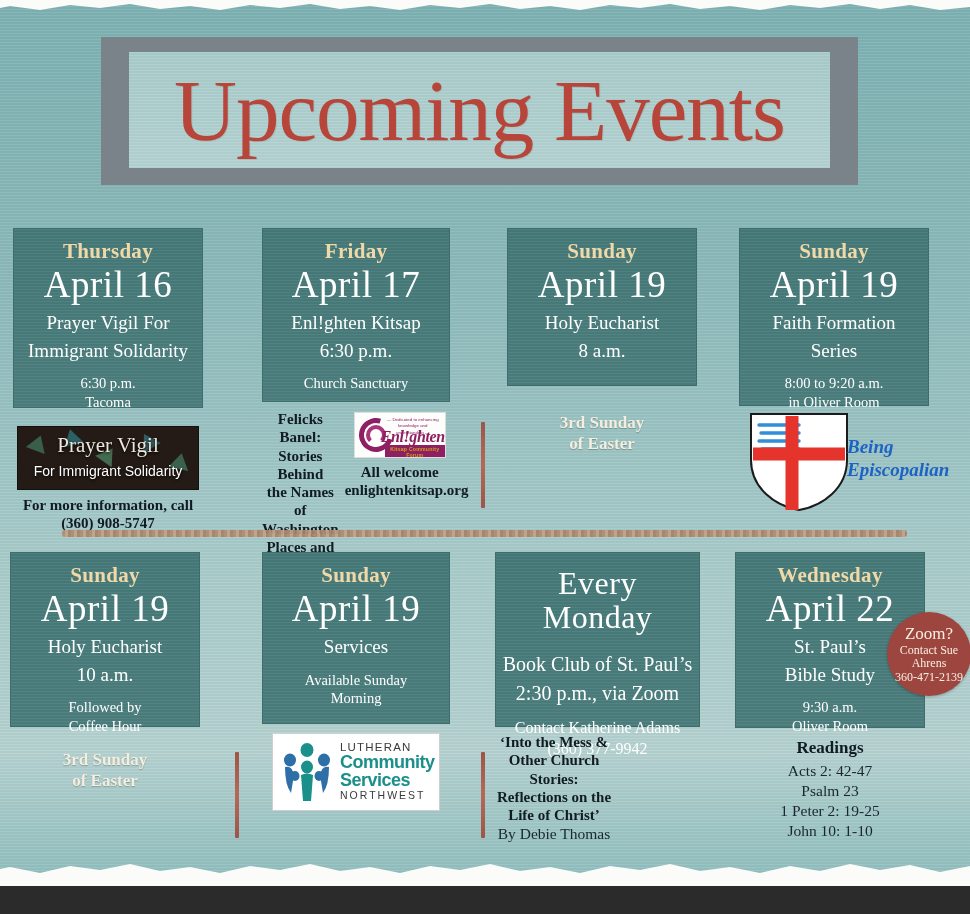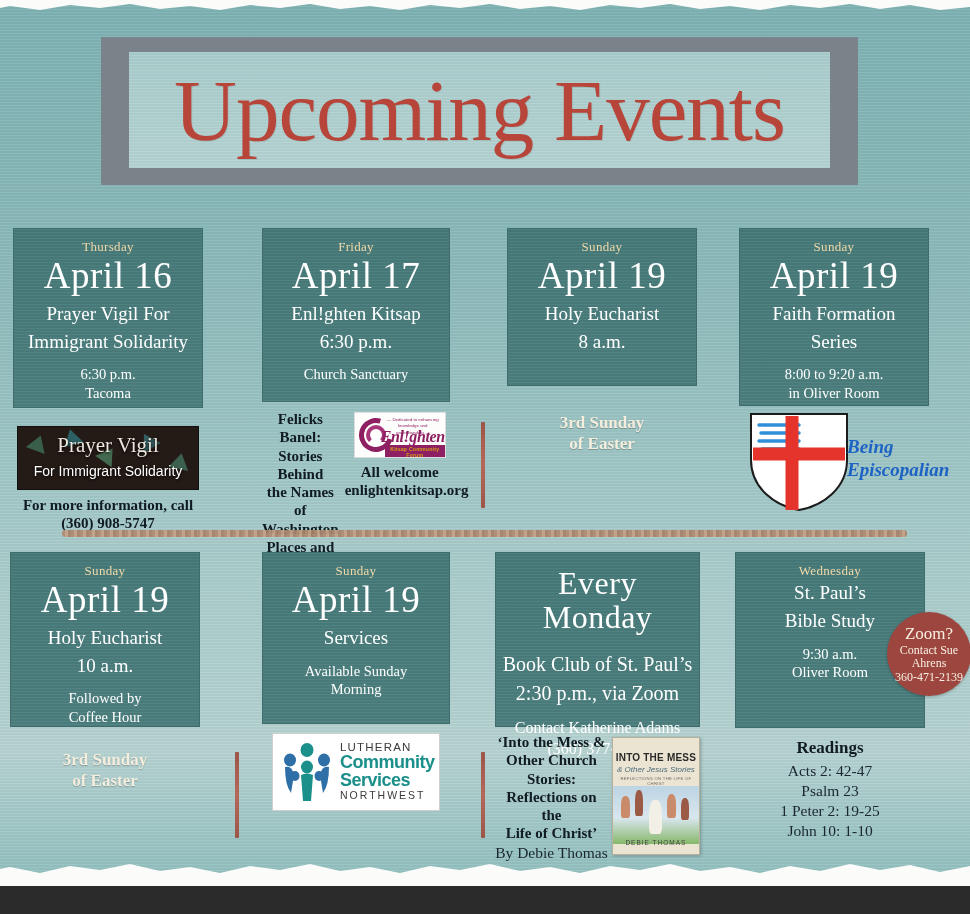--- a/index.html
+++ b/index.html
@@ -84,24 +84,24 @@
         rgba(255,255,255,0.045) 0px, rgba(255,255,255,0.045) 1px,
         rgba(0,0,0,0.035) 1px, rgba(0,0,0,0.035) 3px),
       linear-gradient(to bottom, #477a7a, #4c7f7e);
     border: 1px solid #3f6c6c;
     color: #ffffff;
     text-align: center;
     padding: 10px 6px 12px;
     position: relative;
   }
   .dow {
-    font-size: 13px;
+    font-size: 21px;
     color: #f0d9a8;
     letter-spacing: 0.3px;
-    font-weight: normal;
+    font-weight: bold;
     margin-bottom: 2px;
   }
   .date {
     font-size: 37px;
     line-height: 1.05;
     margin-bottom: 6px;
     letter-spacing: 0.5px;
   }
   .ev-title {
     font-size: 19px;
@@ -476,41 +476,27 @@
       </div>
       <div class="below" style="display:flex; gap:4px; margin-top:6px;">
         <div style="width:118px; text-align:center;">
           <div class="cap-bold">‘Into the Mess &amp;</div>
           <div class="cap-bold">Other Church</div>
           <div class="cap-bold">Stories:</div>
           <div class="cap-bold">Reflections on the</div>
           <div class="cap-bold">Life of Christ’</div>
           <div class="cap-plain">By Debie Thomas</div>
         </div>
-        <div style="width:92px; padding-top:4px;">
-          <div class="book">
-            <div class="bk-t1">INTO THE MESS</div>
-            <div class="bk-t2">&amp; Other Jesus Stories</div>
-            <div class="bk-t3">REFLECTIONS ON THE LIFE OF CHRIST</div>
-            <div class="bk-art">
-              <div class="fig" style="left:8px;  top:10px; width:9px;  height:22px;"></div>
-              <div class="fig" style="left:22px; top:4px;  width:8px;  height:26px; background:#9a5a46;"></div>
-              <div class="fig" style="left:36px; top:14px; width:13px; height:34px; background:#f2efe6;"></div>
-              <div class="fig" style="left:54px; top:8px;  width:9px;  height:24px;"></div>
-              <div class="fig" style="left:68px; top:12px; width:8px;  height:22px; background:#9a5a46;"></div>
-            </div>
-            <div class="bk-auth">DEBIE THOMAS</div>
-          </div>
-        </div>
       </div>
     </div>
 
     <div class="col" style="left:735px; width:190px;">
       <div class="card" style="height:176px;">
         <div class="dow">Wednesday</div>
+        <div class="date">April 22</div>
         <div class="ev-title">St. Paul’s</div>
         <div class="ev-title">Bible Study</div>
         <div class="ev-sub">9:30 a.m.</div>
         <div class="ev-sub" style="margin-top:0">Oliver Room</div>
       </div>
       <div class="below" style="margin-top:10px;">
         <div class="cap-bold" style="font-size:17px; margin-bottom:2px;">Readings</div>
         <div class="cap-plain">Acts 2: 42-47</div>
         <div class="cap-plain">Psalm 23</div>
         <div class="cap-plain">1 Peter 2: 19-25</div>

